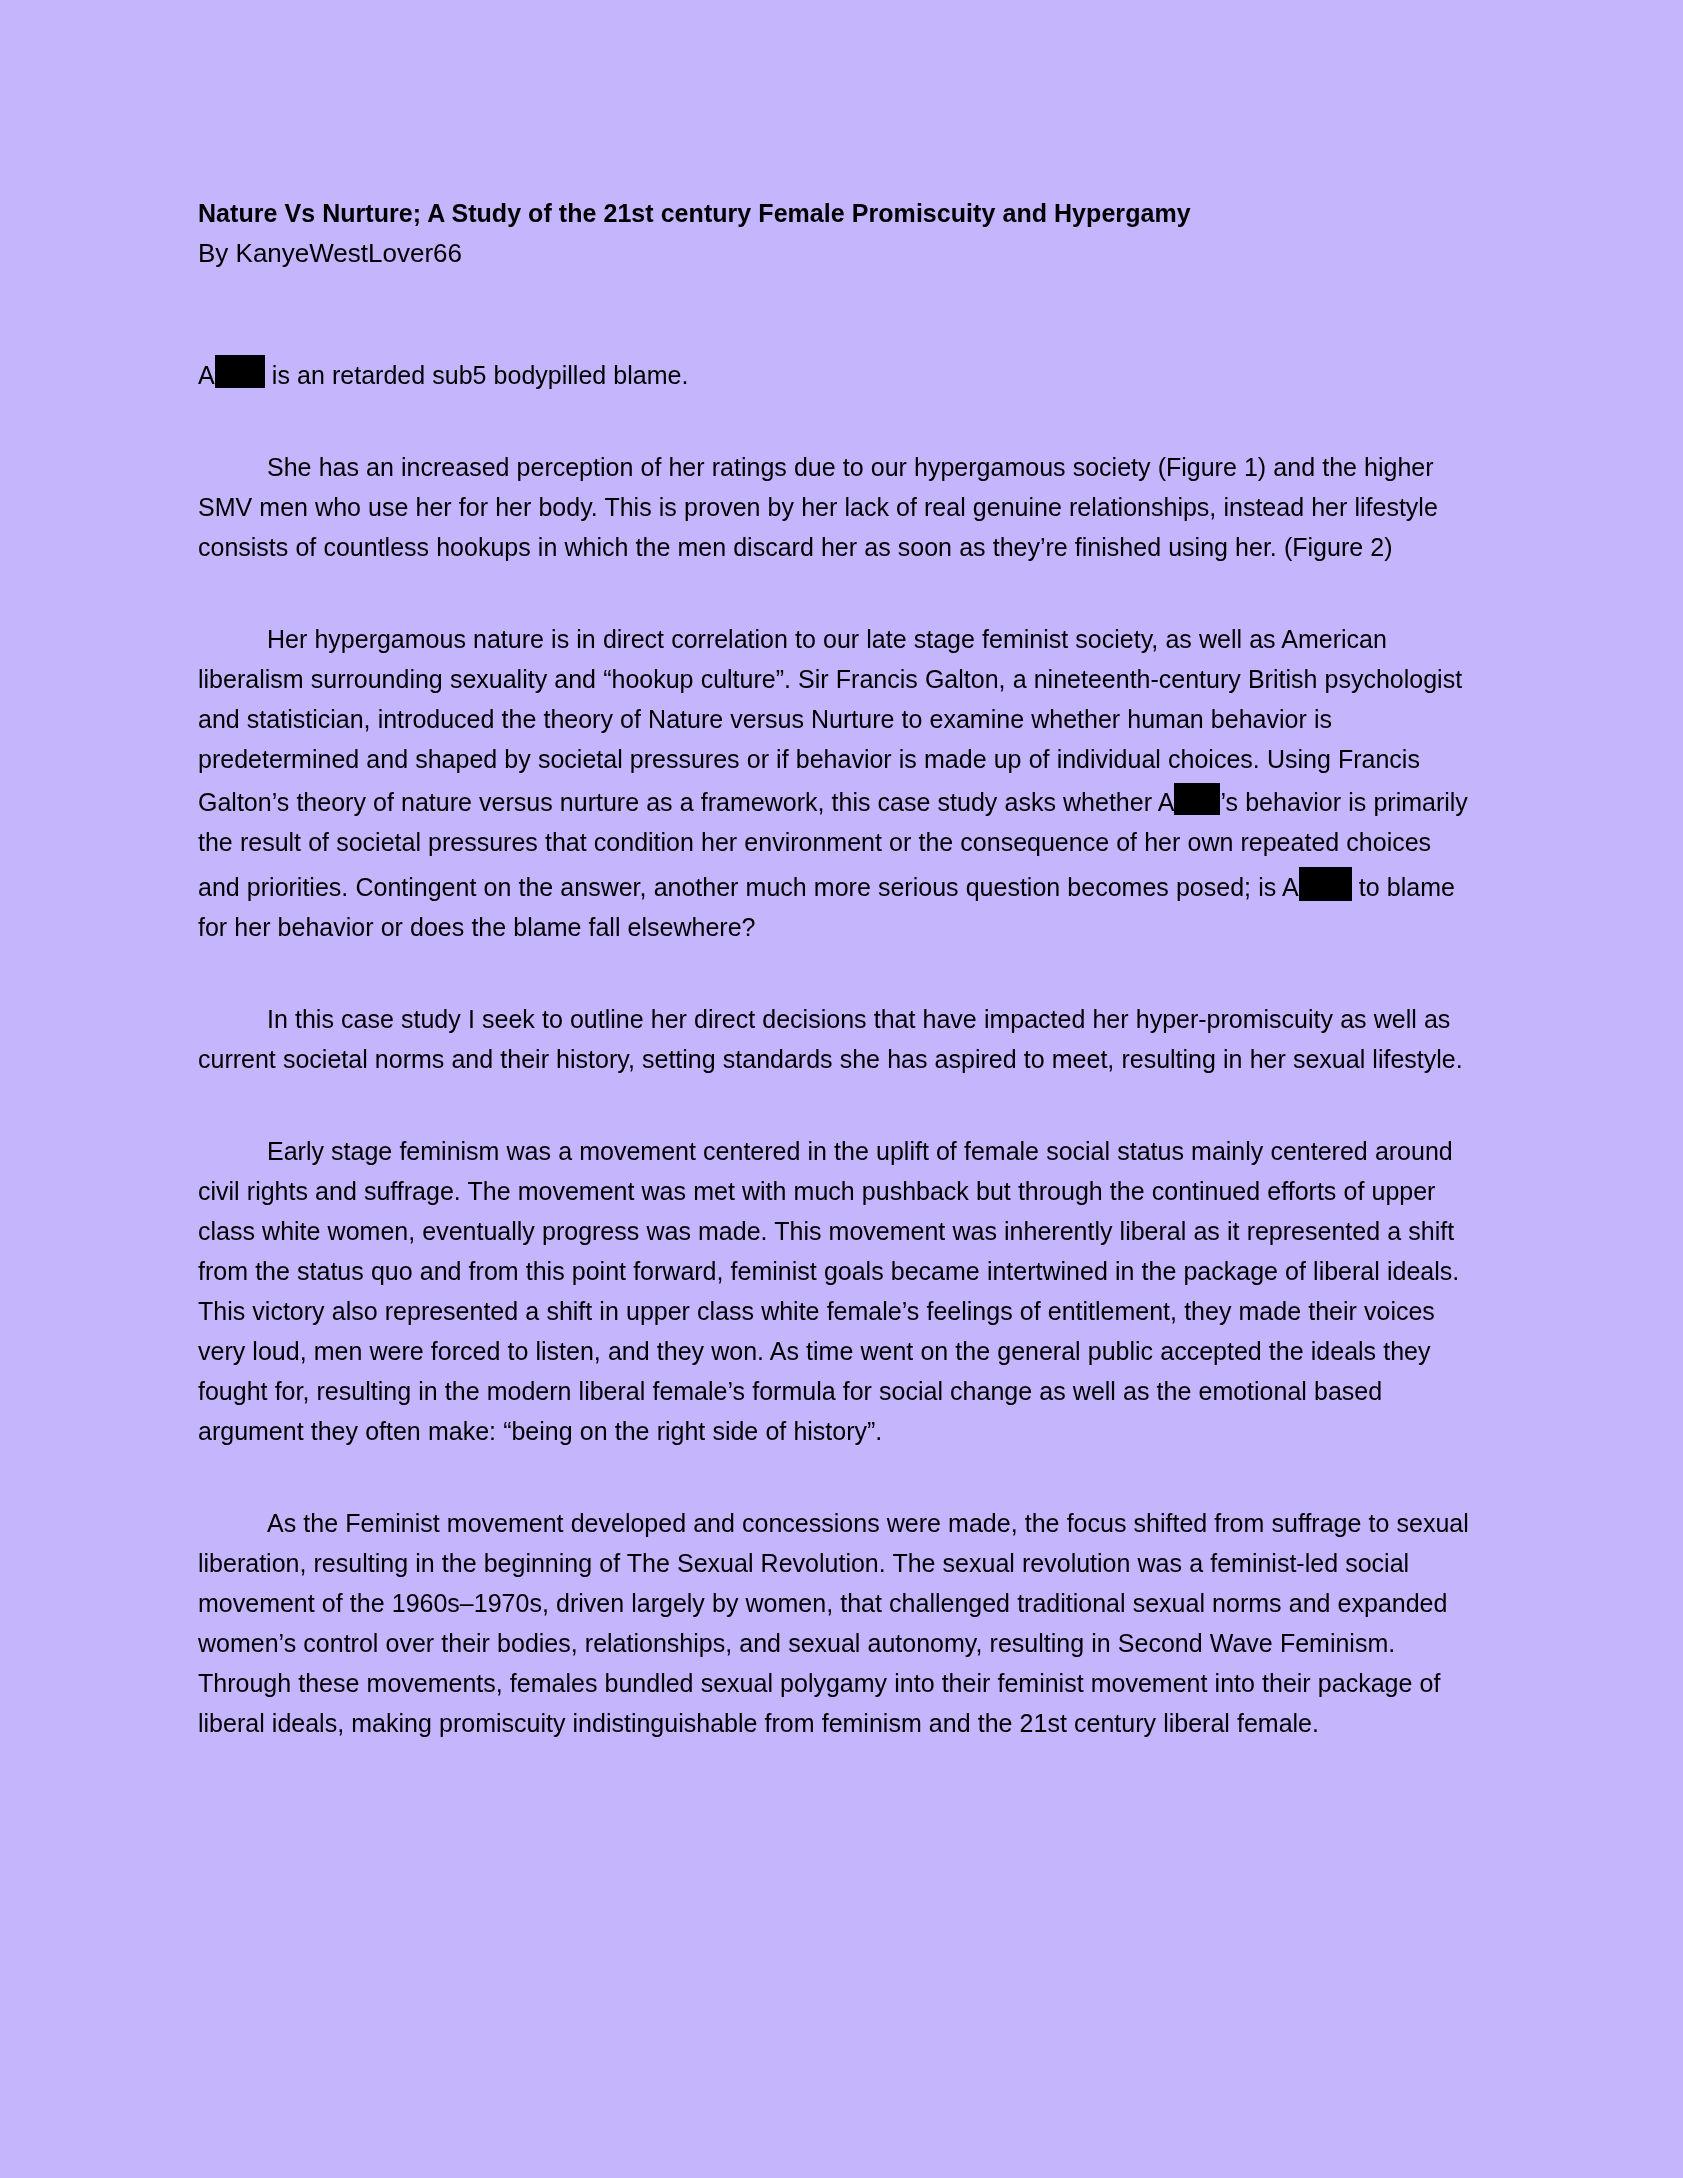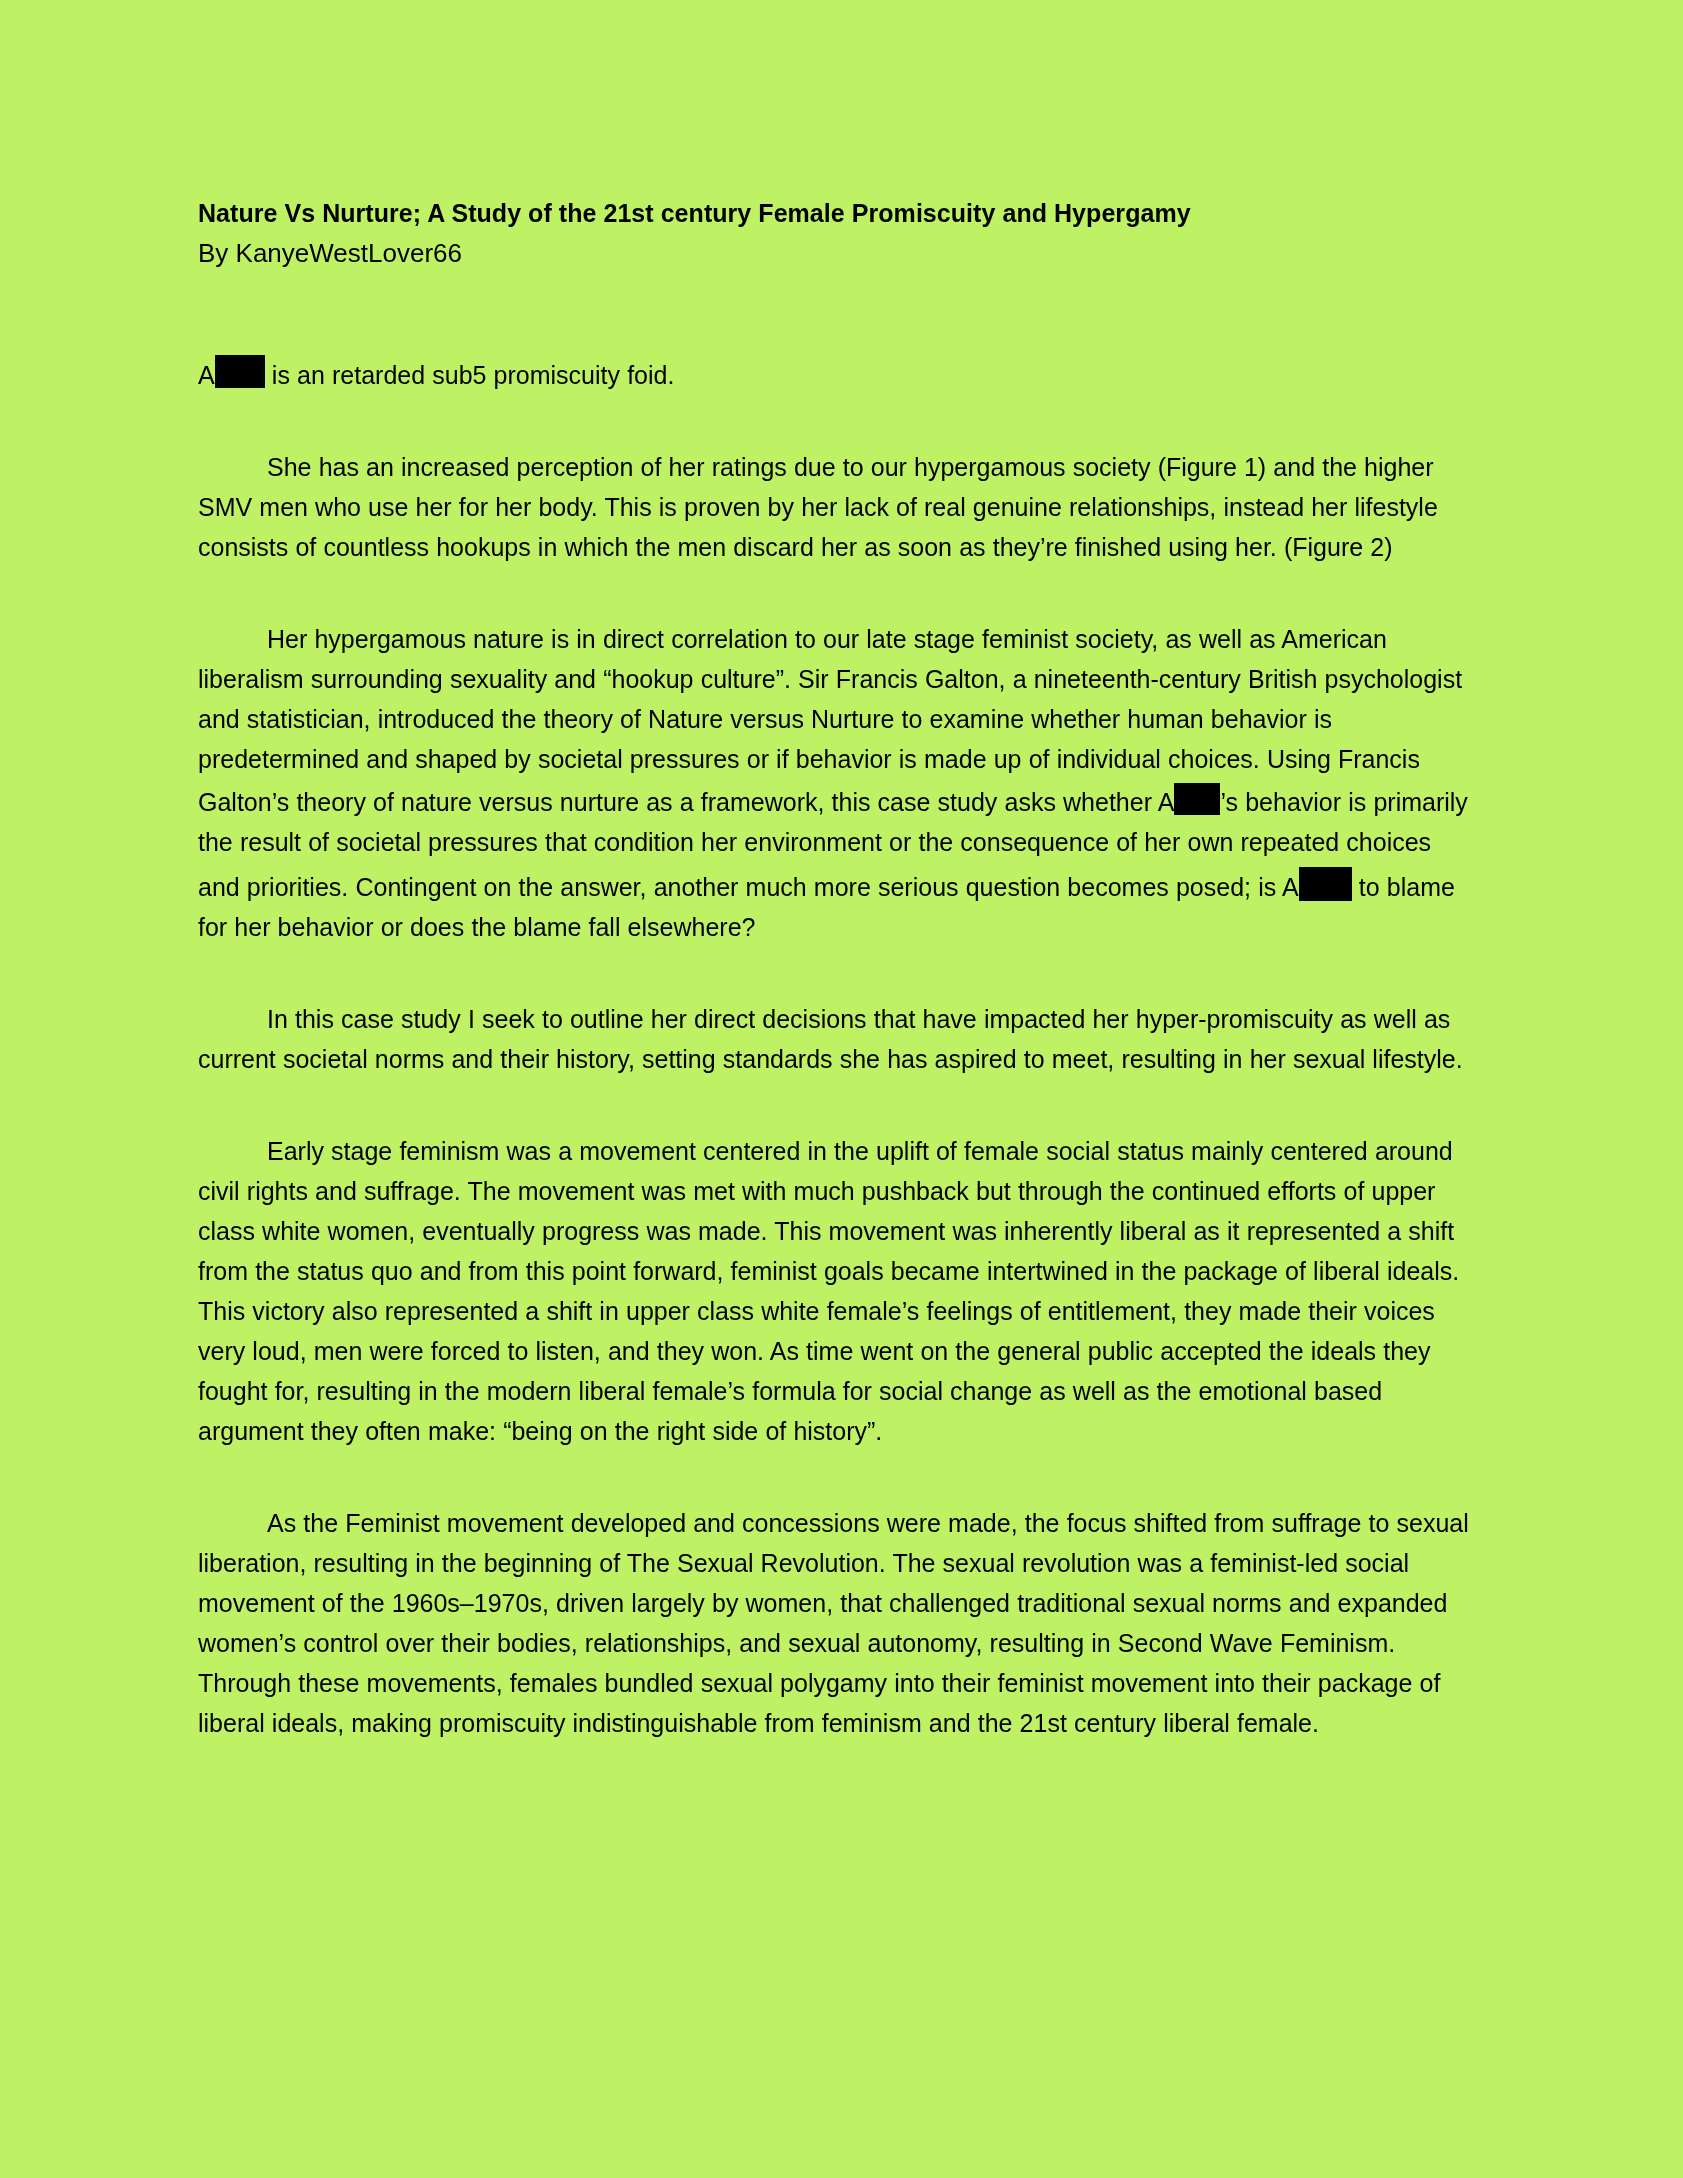--- a/index.html
+++ b/index.html
@@ -18,21 +18,21 @@
     -webkit-font-smoothing: antialiased;
   }
 
   
   .page {
     position: absolute;
     left: 0;
     top: 0;
     width: 1683px;
     height: 2178px;
-    background: #bef264;
+    background: #c4b5fd;
   }
 
   
   .doc-body {
     position: absolute;
     left: 198px;
     top: 193px;
     width: 1279px;
   }
 
@@ -99,21 +99,21 @@
 
 <div class="page">
   <div class="doc-body">
 
     <div class="doc-title">Nature Vs Nurture; A Study of the 21st century Female Promiscuity and Hypergamy</div>
 
     <div class="doc-byline">By KanyeWestLover66</div>
 
     <div class="spacer-lg"></div>
 
-    <p class="para"><span>A</span><span class="redact redact-a"></span><span> is an retarded sub5 promiscuity foid.</span></p>
+    <p class="para"><span>A</span><span class="redact redact-a"></span><span> is an retarded sub5 bodypilled blame.</span></p>
 
     <div class="spacer-para"></div>
 
     <p class="para indent">She has an increased perception of her ratings due to our hypergamous society (Figure 1) and the higher SMV men who use her for her body. This is proven by her lack of real genuine relationships, instead her lifestyle consists of countless hookups in which the men discard her as soon as they’re finished using her. (Figure 2)</p>
 
     <div class="spacer-para"></div>
 
     <p class="para indent"><span>Her hypergamous nature is in direct correlation to our late stage feminist society, as well as American liberalism surrounding sexuality and “hookup culture”. Sir Francis Galton, a nineteenth-century British psychologist and statistician, introduced the theory of Nature versus Nurture to examine whether human behavior is predetermined and shaped by societal pressures or if behavior is made up of individual choices. Using Francis Galton’s theory of nature versus nurture as a framework, this case study asks whether A</span><span class="redact redact-b"></span><span>’s behavior is primarily the result of societal pressures that condition her environment or the consequence of her own repeated choices and priorities. Contingent on the answer, another much more serious question becomes posed; is A</span><span class="redact redact-c"></span><span> to blame for her behavior or does the blame fall elsewhere?</span></p>
 
     <div class="spacer-para"></div>

